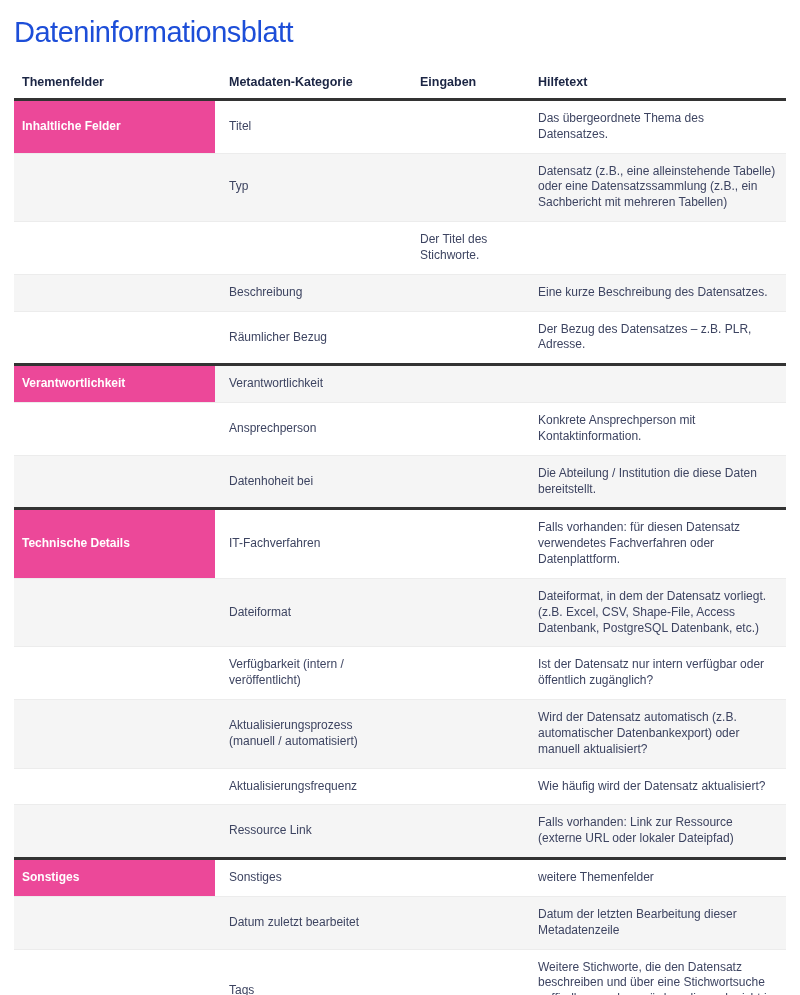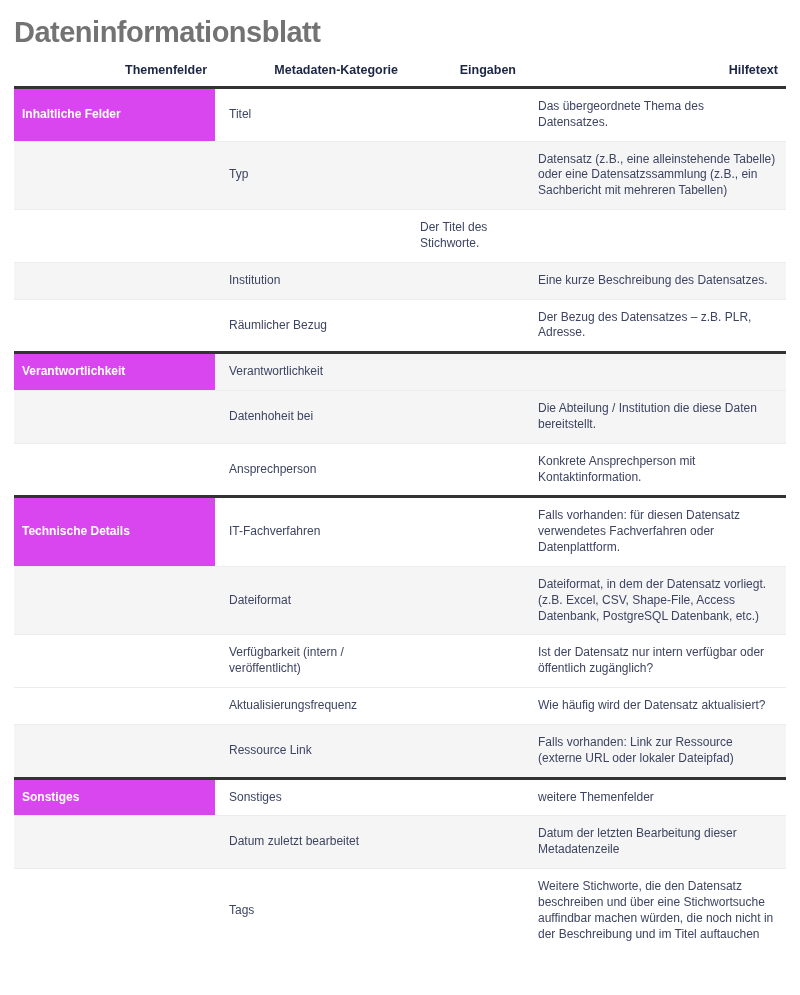--- a/index.html
+++ b/index.html
@@ -9,36 +9,35 @@
     font-family: "Liberation Sans", sans-serif;
   }
   .page {
     width: 800px;
     min-height: 995px;
     box-sizing: border-box;
     padding: 14px 14px 10px 14px;
     background: #ffffff;
   }
   .title {
-    margin: 2px 0 8px 0;
+    margin: 2px 0 20px 0;
     font-size: 29px;
-    font-weight: bold;
+    font-weight: normal;
     letter-spacing: -0.5px;
-    color: #737373;
+    color: #1d4ed8;
   }
   .dw-table {
     width: 772px;
   }
   .thead, .row {
     display: grid;
     grid-template-columns: 201px 191px 118px 1fr;
   }
   .thead {
     align-items: end;
-    text-align: right;
   }
   .th {
     font-size: 12.5px;
     font-weight: bold;
     color: #1b2544;
     padding: 6px 8px 9px 14px;
   }
   .th.c1 { padding-left: 8px; }
   .row {
     align-items: center;
@@ -53,21 +52,21 @@
     padding: 10px 10px 10px 14px;
     white-space: pre-line;
   }
   .cell.c1 {
     align-self: stretch;
     display: flex;
     align-items: center;
     padding: 6px 8px;
   }
   .badge.filled {
-    background: #d946ef;
+    background: #ec4899;
     color: #ffffff;
     font-weight: bold;
     font-size: 12px;
   }
 </style>
 </head>
 <body>
 
 <div class="page">
 
@@ -93,65 +92,72 @@
     <div class="cell c3"></div>
     <div class="cell c4">Datensatz (z.B., eine alleinstehende Tabelle) oder eine Datensatzssammlung (z.B., ein Sachbericht mit mehreren Tabellen)</div>
   </div>
         <div class="row">
     <div class="cell c1 badge"></div>
     <div class="cell c3"></div>
     <div class="cell c4">Der Titel des Stichworte.</div>
   </div>
         <div class="row stripe">
     <div class="cell c1 badge"></div>
-    <div class="cell c2">Institution</div>
+    <div class="cell c2">Beschreibung</div>
     <div class="cell c3"></div>
     <div class="cell c4">Eine kurze Beschreibung des Datensatzes.</div>
   </div>
         <div class="row">
     <div class="cell c1 badge"></div>
     <div class="cell c2">Räumlicher Bezug</div>
     <div class="cell c3"></div>
     <div class="cell c4">Der Bezug des Datensatzes – z.B. PLR, Adresse.</div>
   </div>
         <div class="row section-start stripe">
     <div class="cell c1 badge filled">Verantwortlichkeit</div>
     <div class="cell c2">Verantwortlichkeit</div>
     <div class="cell c3"></div>
   </div>
+        <div class="row">
+    <div class="cell c1 badge"></div>
+    <div class="cell c2">Ansprechperson</div>
+    <div class="cell c3"></div>
+    <div class="cell c4">Konkrete Ansprechperson mit Kontaktinformation.</div>
+  </div>
         <div class="row stripe">
     <div class="cell c1 badge"></div>
     <div class="cell c2">Datenhoheit bei</div>
     <div class="cell c3"></div>
     <div class="cell c4">Die Abteilung / Institution die diese Daten bereitstellt.</div>
-  </div>
-        <div class="row">
-    <div class="cell c1 badge"></div>
-    <div class="cell c2">Ansprechperson</div>
-    <div class="cell c3"></div>
-    <div class="cell c4">Konkrete Ansprechperson mit Kontaktinformation.</div>
   </div>
         <div class="row section-start">
     <div class="cell c1 badge filled">Technische Details</div>
     <div class="cell c2">IT-Fachverfahren</div>
     <div class="cell c3"></div>
     <div class="cell c4">Falls vorhanden: für diesen Datensatz verwendetes Fachverfahren oder Datenplattform.</div>
   </div>
         <div class="row stripe">
     <div class="cell c1 badge"></div>
     <div class="cell c2">Dateiformat</div>
     <div class="cell c3"></div>
     <div class="cell c4">Dateiformat, in dem der Datensatz vorliegt. (z.B. Excel, CSV, Shape-File, Access Datenbank, PostgreSQL Datenbank, etc.)</div>
   </div>
         <div class="row">
     <div class="cell c1 badge"></div>
     <div class="cell c2">Verfügbarkeit (intern /
 veröffentlicht)</div>
     <div class="cell c3"></div>
     <div class="cell c4">Ist der Datensatz nur intern verfügbar oder öffentlich zugänglich?</div>
+  </div>
+        <div class="row stripe">
+    <div class="cell c1 badge"></div>
+    <div class="cell c2">Aktualisierungsprozess
+(manuell / automatisiert)</div>
+    <div class="cell c3"></div>
+    <div class="cell c4">Wird der Datensatz automatisch (z.B. automatischer Datenbankexport) oder manuell aktualisiert?</div>
   </div>
         <div class="row">
     <div class="cell c1 badge"></div>
     <div class="cell c2">Aktualisierungsfrequenz</div>
     <div class="cell c3"></div>
     <div class="cell c4">Wie häufig wird der Datensatz aktualisiert?</div>
   </div>
         <div class="row stripe">
     <div class="cell c1 badge"></div>
     <div class="cell c2">Ressource Link</div>

